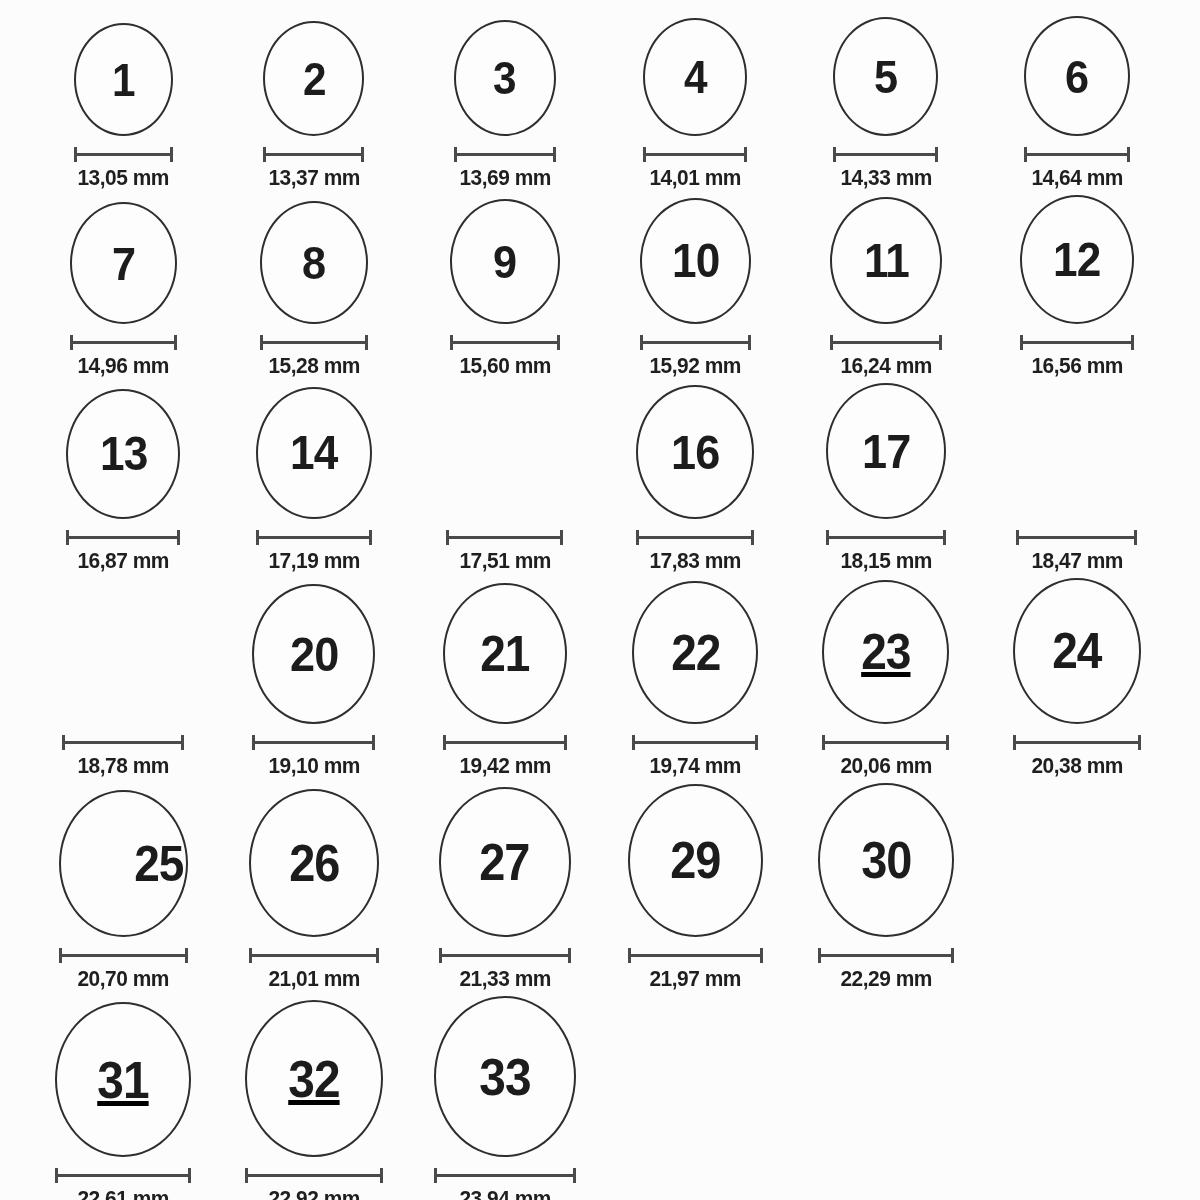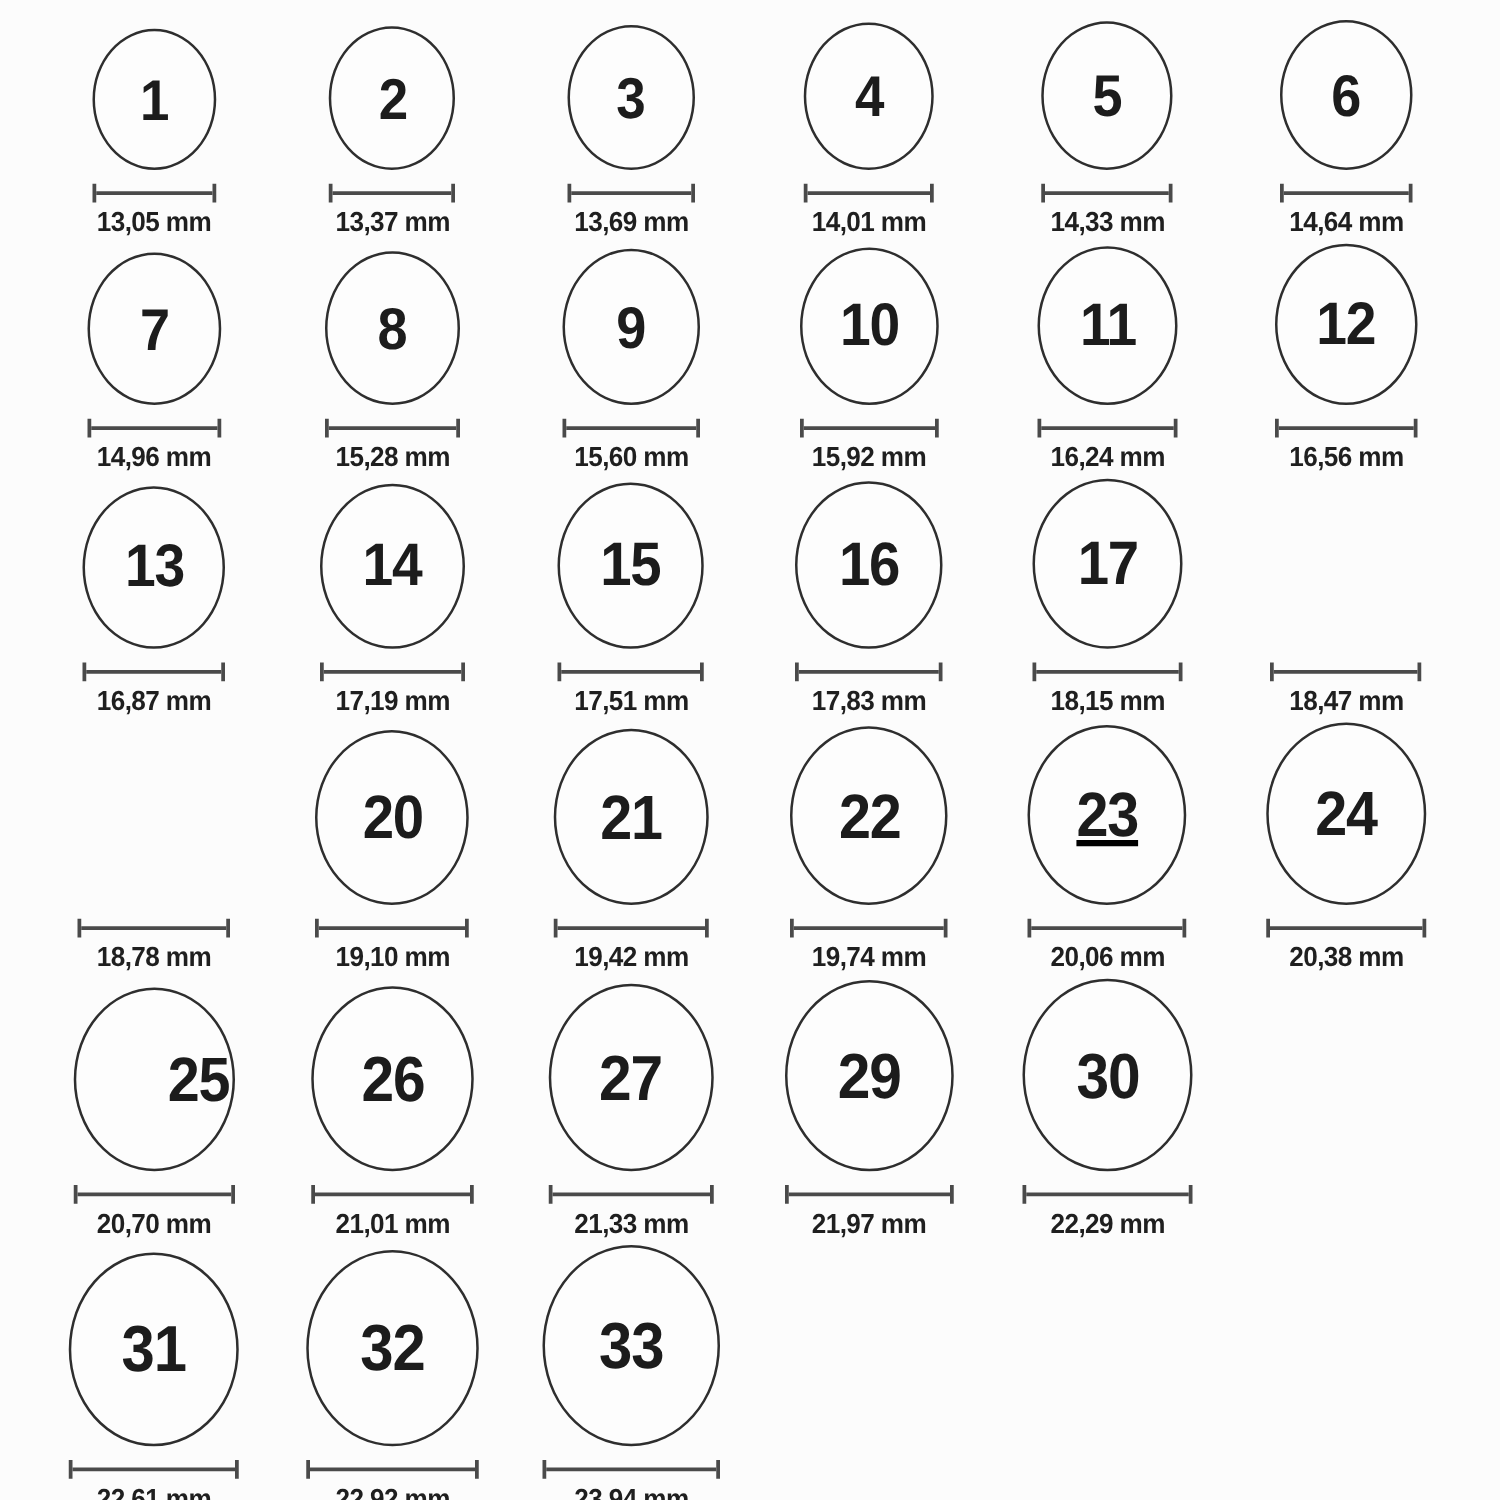--- a/index.html
+++ b/index.html
@@ -165,23 +165,20 @@
     <div class="label">16,87 mm</div>
   </div>
       <div class="cell">
     <div class="circle" style="width: 116px; height: 132px;">
       <span class="num" style="font-size: 48px;">14</span>
     </div>
     <div class="ruler" style="width: 116px;"></div>
     <div class="label">17,19 mm</div>
   </div>
       <div class="cell">
-    <div class="circle" style="width: 117px; height: 133px;">
-      <span class="num" style="font-size: 49px;">15</span>
-    </div>
     <div class="ruler" style="width: 117px;"></div>
     <div class="label">17,51 mm</div>
   </div>
       <div class="cell">
     <div class="circle" style="width: 118px; height: 134px; text-align: center;">
       <span class="num" style="font-size: 49px;">16</span>
     </div>
     <div class="ruler" style="width: 118px;"></div>
     <div class="label">17,83 mm</div>
   </div>
@@ -270,28 +267,28 @@
       <div class="cell">
     <div class="circle" style="width: 136px; height: 154px;">
       <span class="num" style="font-size: 51px;">30</span>
     </div>
     <div class="ruler" style="width: 136px;"></div>
     <div class="label">22,29 mm</div>
   </div>
     </div>
     <div class="row">
       <div class="cell">
-    <div class="circle" style="width: 136px; height: 155px;">
+    <div class="circle" style="width: 136px; height: 155px; text-decoration: underline;">
       <span class="num" style="font-size: 52px;">31</span>
     </div>
     <div class="ruler" style="width: 136px;"></div>
     <div class="label">22,61 mm</div>
   </div>
       <div class="cell">
-    <div class="circle" style="width: 138px; height: 157px;">
+    <div class="circle" style="width: 138px; height: 157px; text-decoration: underline;">
       <span class="num" style="font-size: 52px;">32</span>
     </div>
     <div class="ruler" style="width: 138px;"></div>
     <div class="label">22,92 mm</div>
   </div>
       <div class="cell">
     <div class="circle" style="width: 142px; height: 161px;">
       <span class="num" style="font-size: 52px;">33</span>
     </div>
     <div class="ruler" style="width: 142px;"></div>

